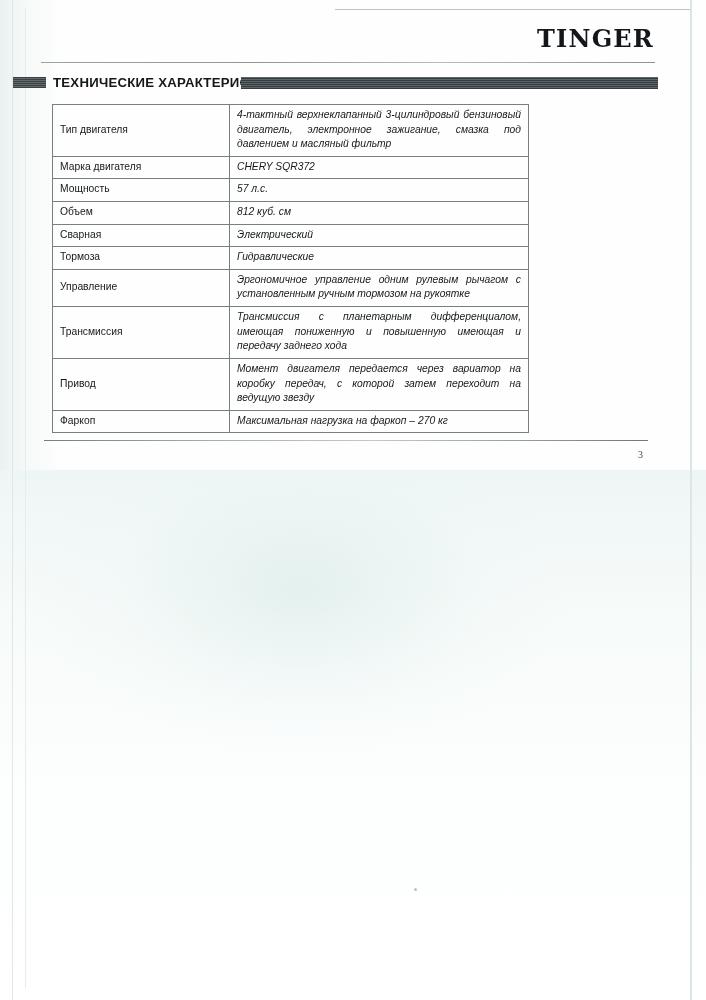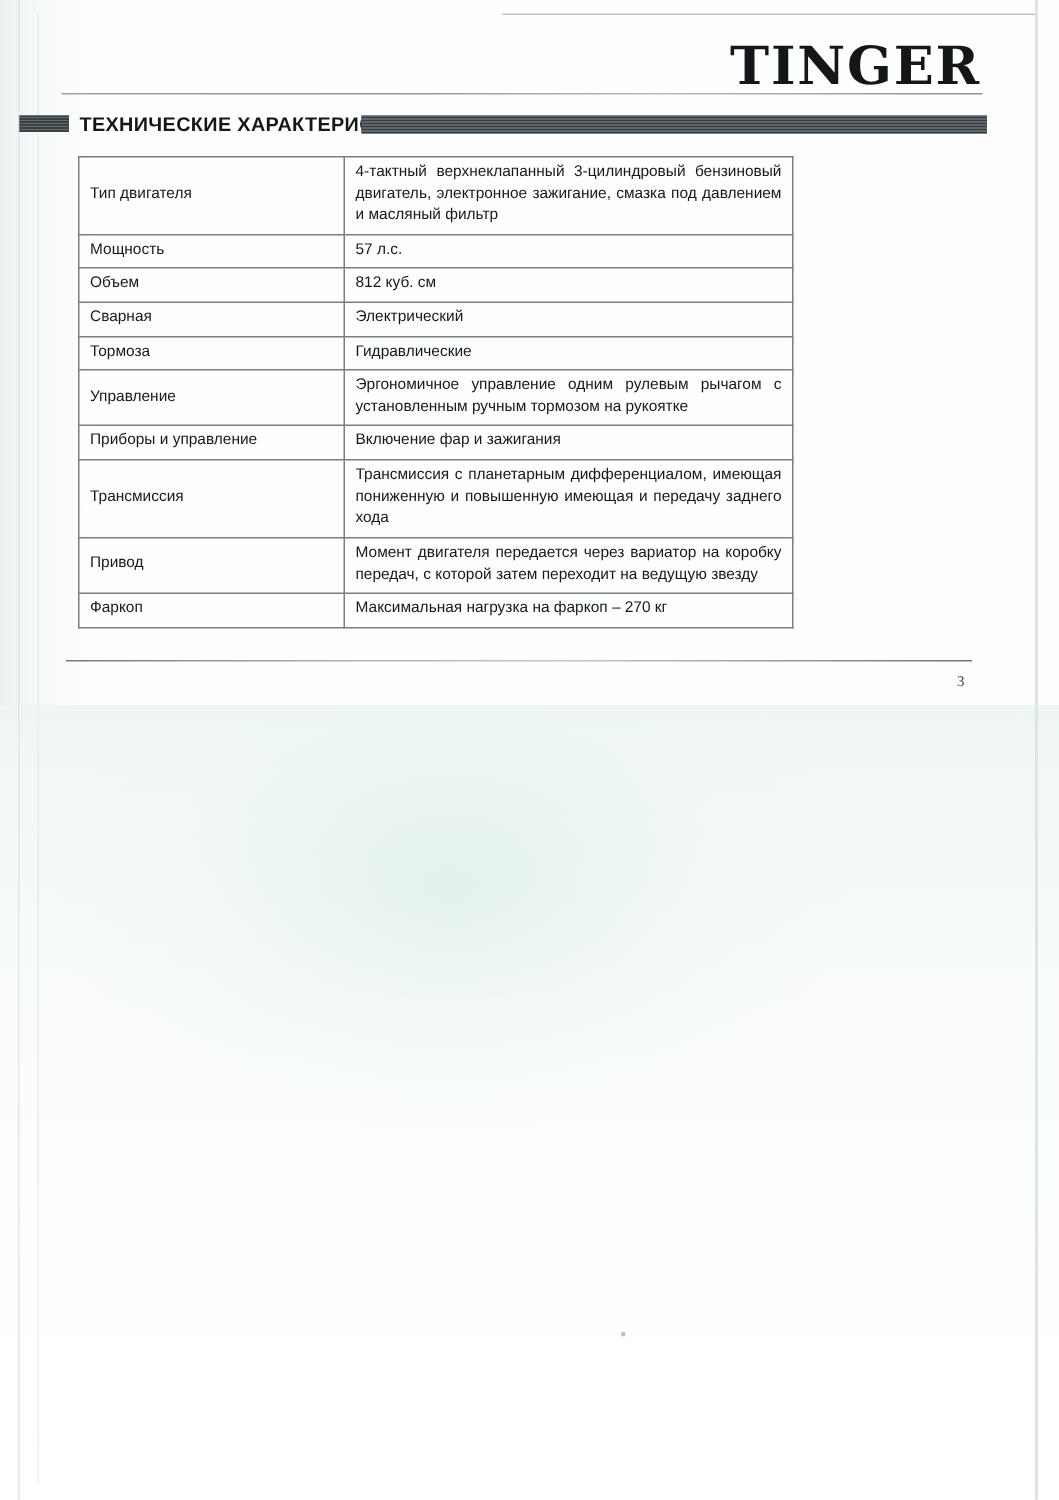--- a/index.html
+++ b/index.html
@@ -59,21 +59,21 @@
     height: 1000px;
   }
 
   
   .brand {
     position: absolute;
     right: 52px;
     top: 27px;
     font-family: "DejaVu Serif", "Liberation Serif", serif;
     font-weight: 700;
-    font-size: 35px;
+    font-size: 24px;
     letter-spacing: 1.2px;
     color: #14171a;
     line-height: 1;
   }
 
   .header-rule {
     position: absolute;
     left: 41px;
     top: 62px;
     width: 614px;
@@ -138,20 +138,21 @@
     color: #16191c;
     vertical-align: middle;
   }
   .spec-table td.k {
     width: 162px;
     white-space: nowrap;
   }
   .spec-table td.v {
     text-align: justify;
     text-justify: inter-word;
+    font-style: italic;
   }
   .spec-table tr.wrap td {
     vertical-align: middle;
   }
 
   
   .footer-rule {
     position: absolute;
     left: 44px;
     top: 440px;
@@ -205,43 +206,43 @@
       <div class="head-bar"></div>
     </div>
 
     <table class="spec-table">
       <tbody>
         <tr class="wrap">
           <td class="k">Тип двигателя</td>
           <td class="v">4-тактный верхнеклапанный 3-цилиндровый бензиновый двигатель, электронное зажигание, смазка под давлением и масляный фильтр</td>
         </tr>
         <tr>
+          <td class="k">Марка двигателя</td>
+          <td class="v">CHERY SQR372</td>
+        </tr>
+        <tr>
           <td class="k">Мощность</td>
           <td class="v">57 л.с.</td>
         </tr>
         <tr>
           <td class="k">Объем</td>
           <td class="v">812 куб. см</td>
         </tr>
         <tr>
           <td class="k">Сварная</td>
           <td class="v">Электрический</td>
         </tr>
         <tr>
           <td class="k">Тормоза</td>
           <td class="v">Гидравлические</td>
         </tr>
         <tr class="wrap">
           <td class="k">Управление</td>
           <td class="v">Эргономичное управление одним рулевым рычагом с установленным ручным тормозом на рукоятке</td>
         </tr>
-        <tr>
-          <td class="k">Приборы и управление</td>
-          <td class="v">Включение фар и зажигания</td>
-        </tr>
         <tr class="wrap">
           <td class="k">Трансмиссия</td>
           <td class="v">Трансмиссия с планетарным дифференциалом, имеющая пониженную и повышенную имеющая и передачу заднего хода</td>
         </tr>
         <tr class="wrap">
           <td class="k">Привод</td>
           <td class="v">Момент двигателя передается через вариатор на коробку передач, с которой затем переходит на ведущую звезду</td>
         </tr>
         <tr>
           <td class="k">Фаркоп</td>

